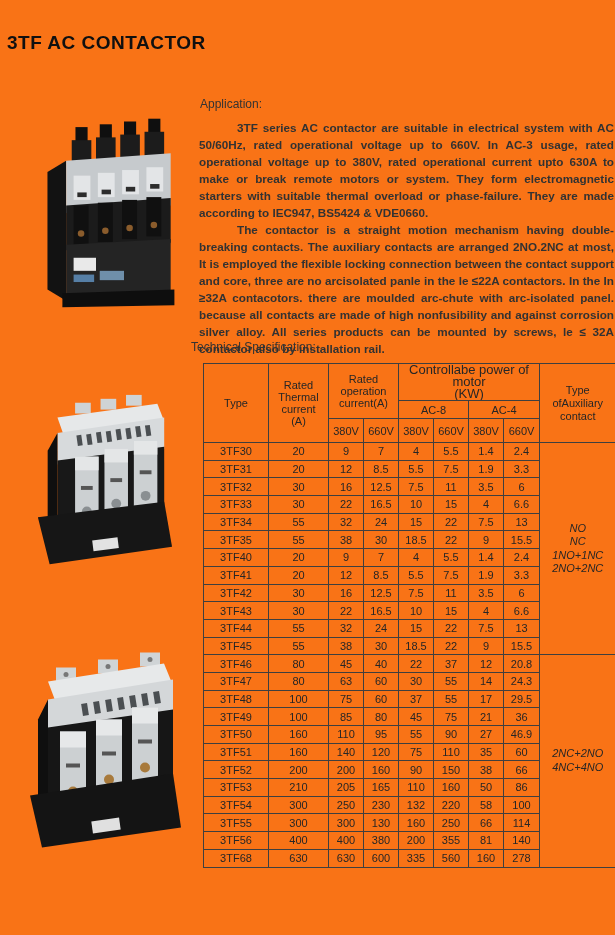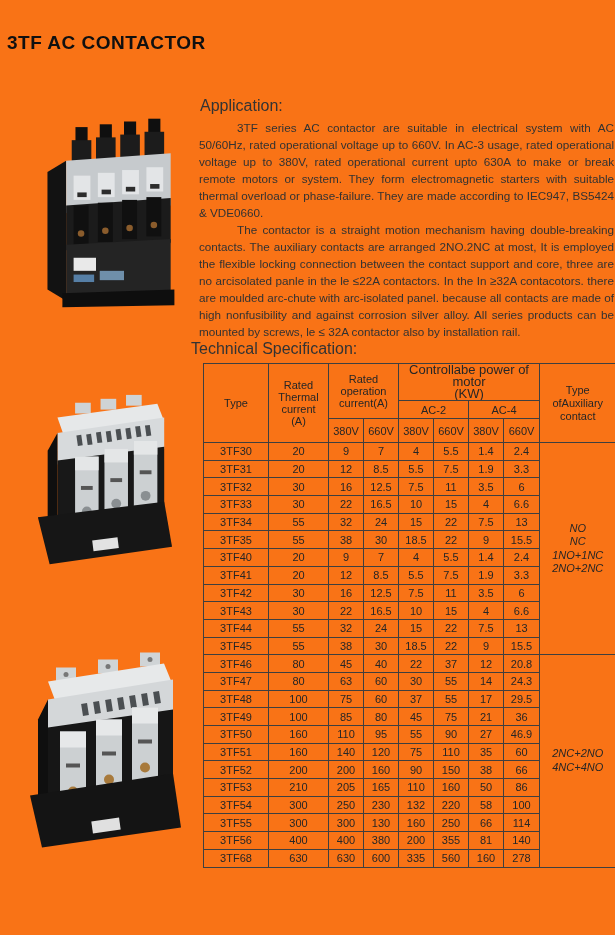--- a/index.html
+++ b/index.html
@@ -4,26 +4,26 @@
 <style>
   html,body { margin:0; padding:0; background:#ffffff; }
   .page {
     position:relative; width:615px; height:935px; background:#f97316;
     font-family:"Liberation Sans", sans-serif; color:#2e2e2e; overflow:hidden;
   }
   .title {
     position:absolute; left:7px; top:32px; font-size:19px; font-weight:bold;
     color:#101010; letter-spacing:.5px; white-space:nowrap;
   }
-  .section-heading { position:absolute; font-size:16px; color:#333; }
+  .section-heading { position:absolute; font-size:12px; color:#333; }
   .app-heading { left:200px; top:97px; }
   .spec-heading { left:191px; top:340px; }
   .app-text {
     position:absolute; left:199px; top:119px; width:415px;
-    font-size:11.7px; line-height:17px; text-align:justify; color:#323232;
+    font-size:11.7px; line-height:17px; text-align:justify; color:#323232;font-weight:bold;
   }
   .app-text p { margin:0; text-indent:38px; }
 
   .spec-table-wrap { position:absolute; left:203px; top:363px; width:412px; }
   table.spec {
     border-collapse:collapse; width:412px; table-layout:fixed;
     font-size:11px; color:#262626;
   }
   table.spec th, table.spec td {
     border:1px solid #3f3f3f; text-align:center; vertical-align:middle;
@@ -243,21 +243,21 @@
           <th rowspan="2" colspan="2" class="pre">Rated
 operation
 current(A)</th>
           <th colspan="4" class="pre power">Controllabe power of motor
 (KW)</th>
           <th rowspan="3" class="pre aux-head no-right">Type
 ofAuxiliary
 contact</th>
         </tr>
         <tr class="h2">
-          <th colspan="2">AC-2</th>
+          <th colspan="2">AC-8</th>
           <th colspan="2">AC-4</th>
         </tr>
         <tr class="h3">
           <th>380V</th>
           <th>660V</th>
           <th>380V</th>
           <th>660V</th>
           <th>380V</th>
           <th>660V</th>
         </tr>

